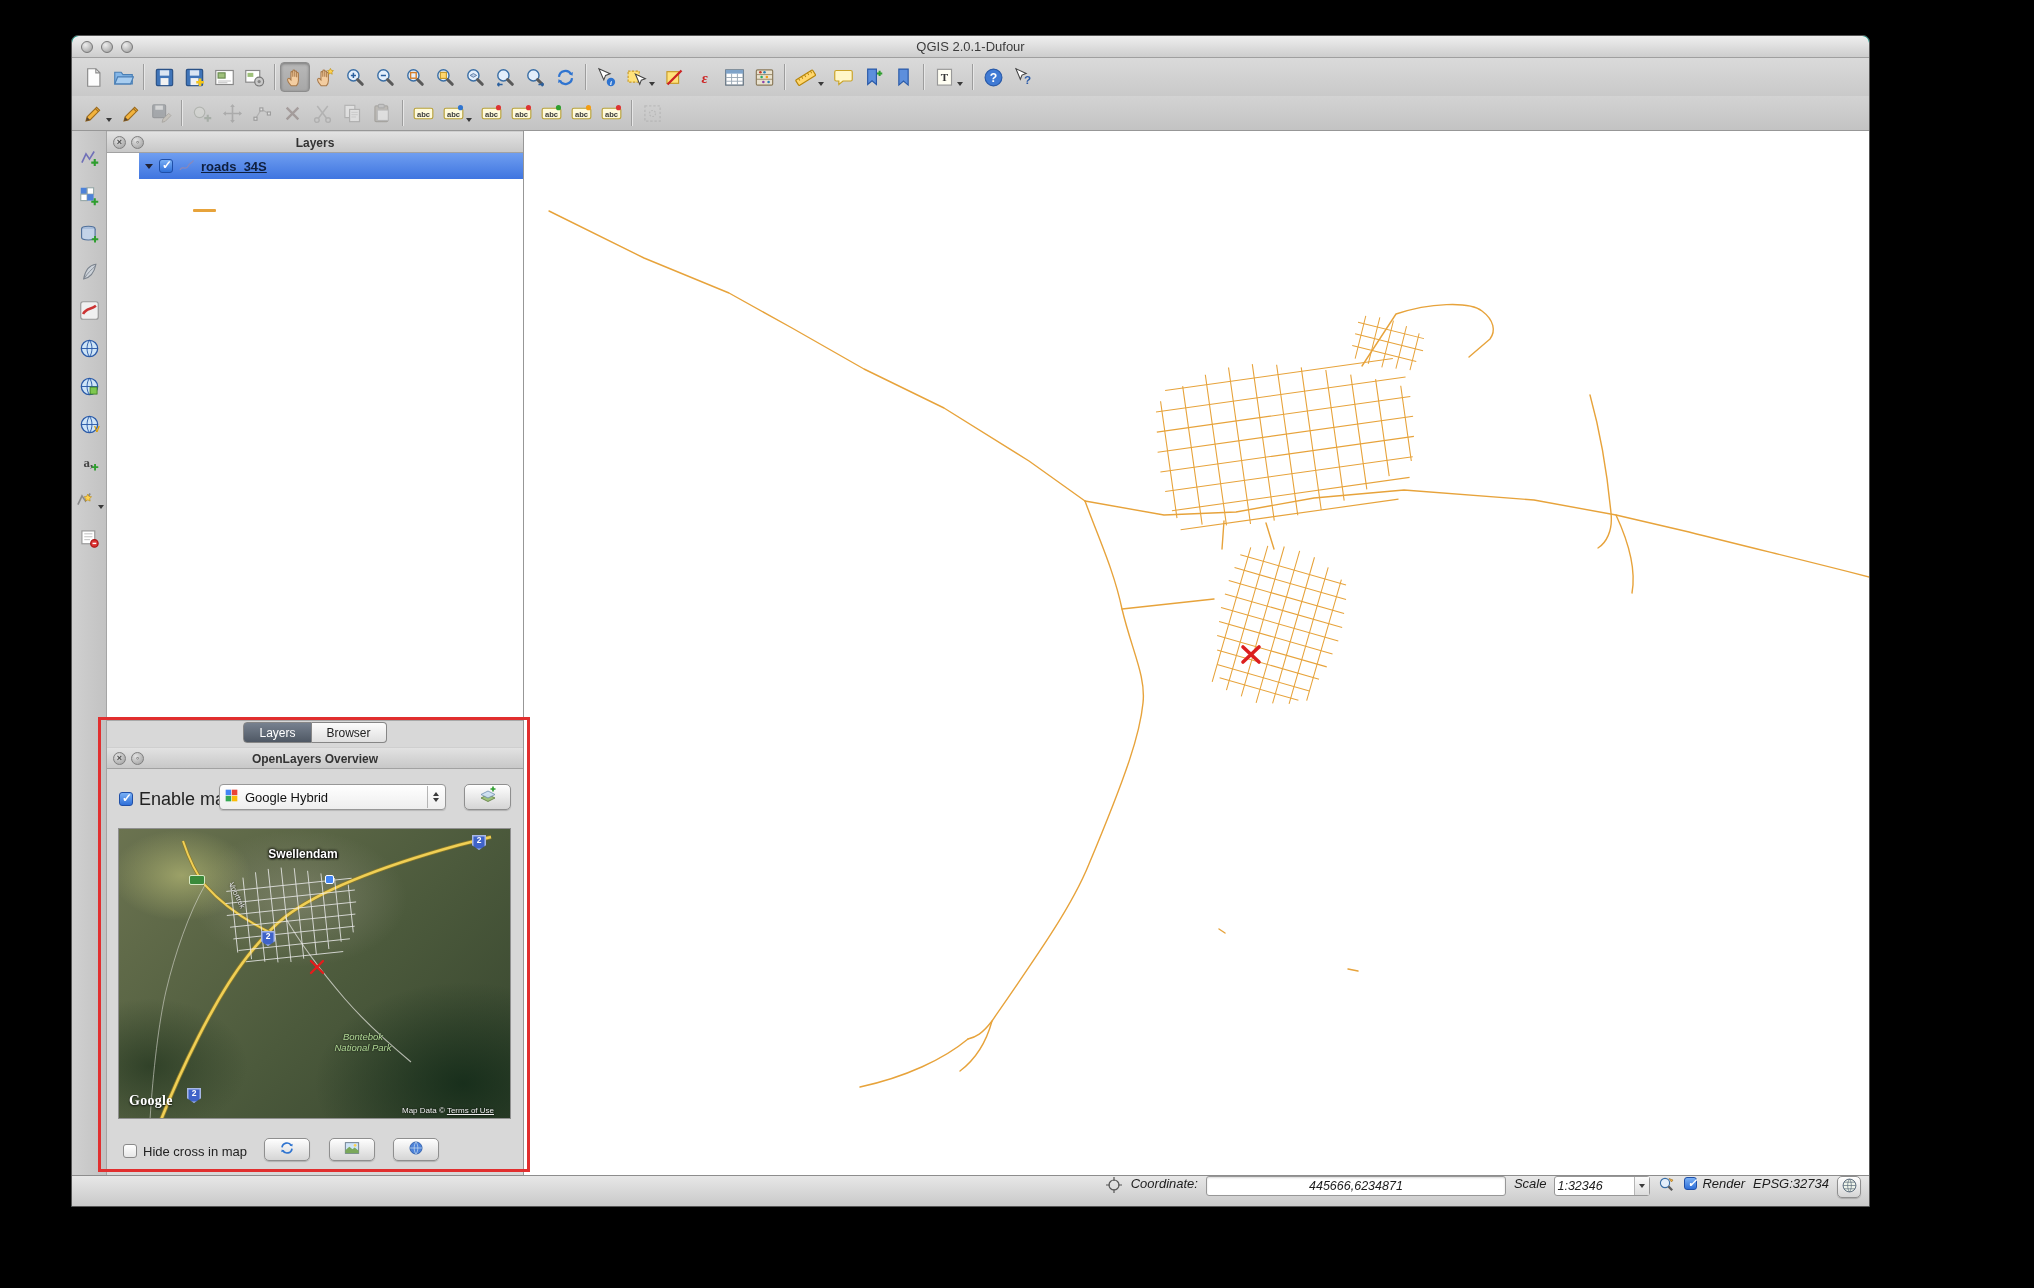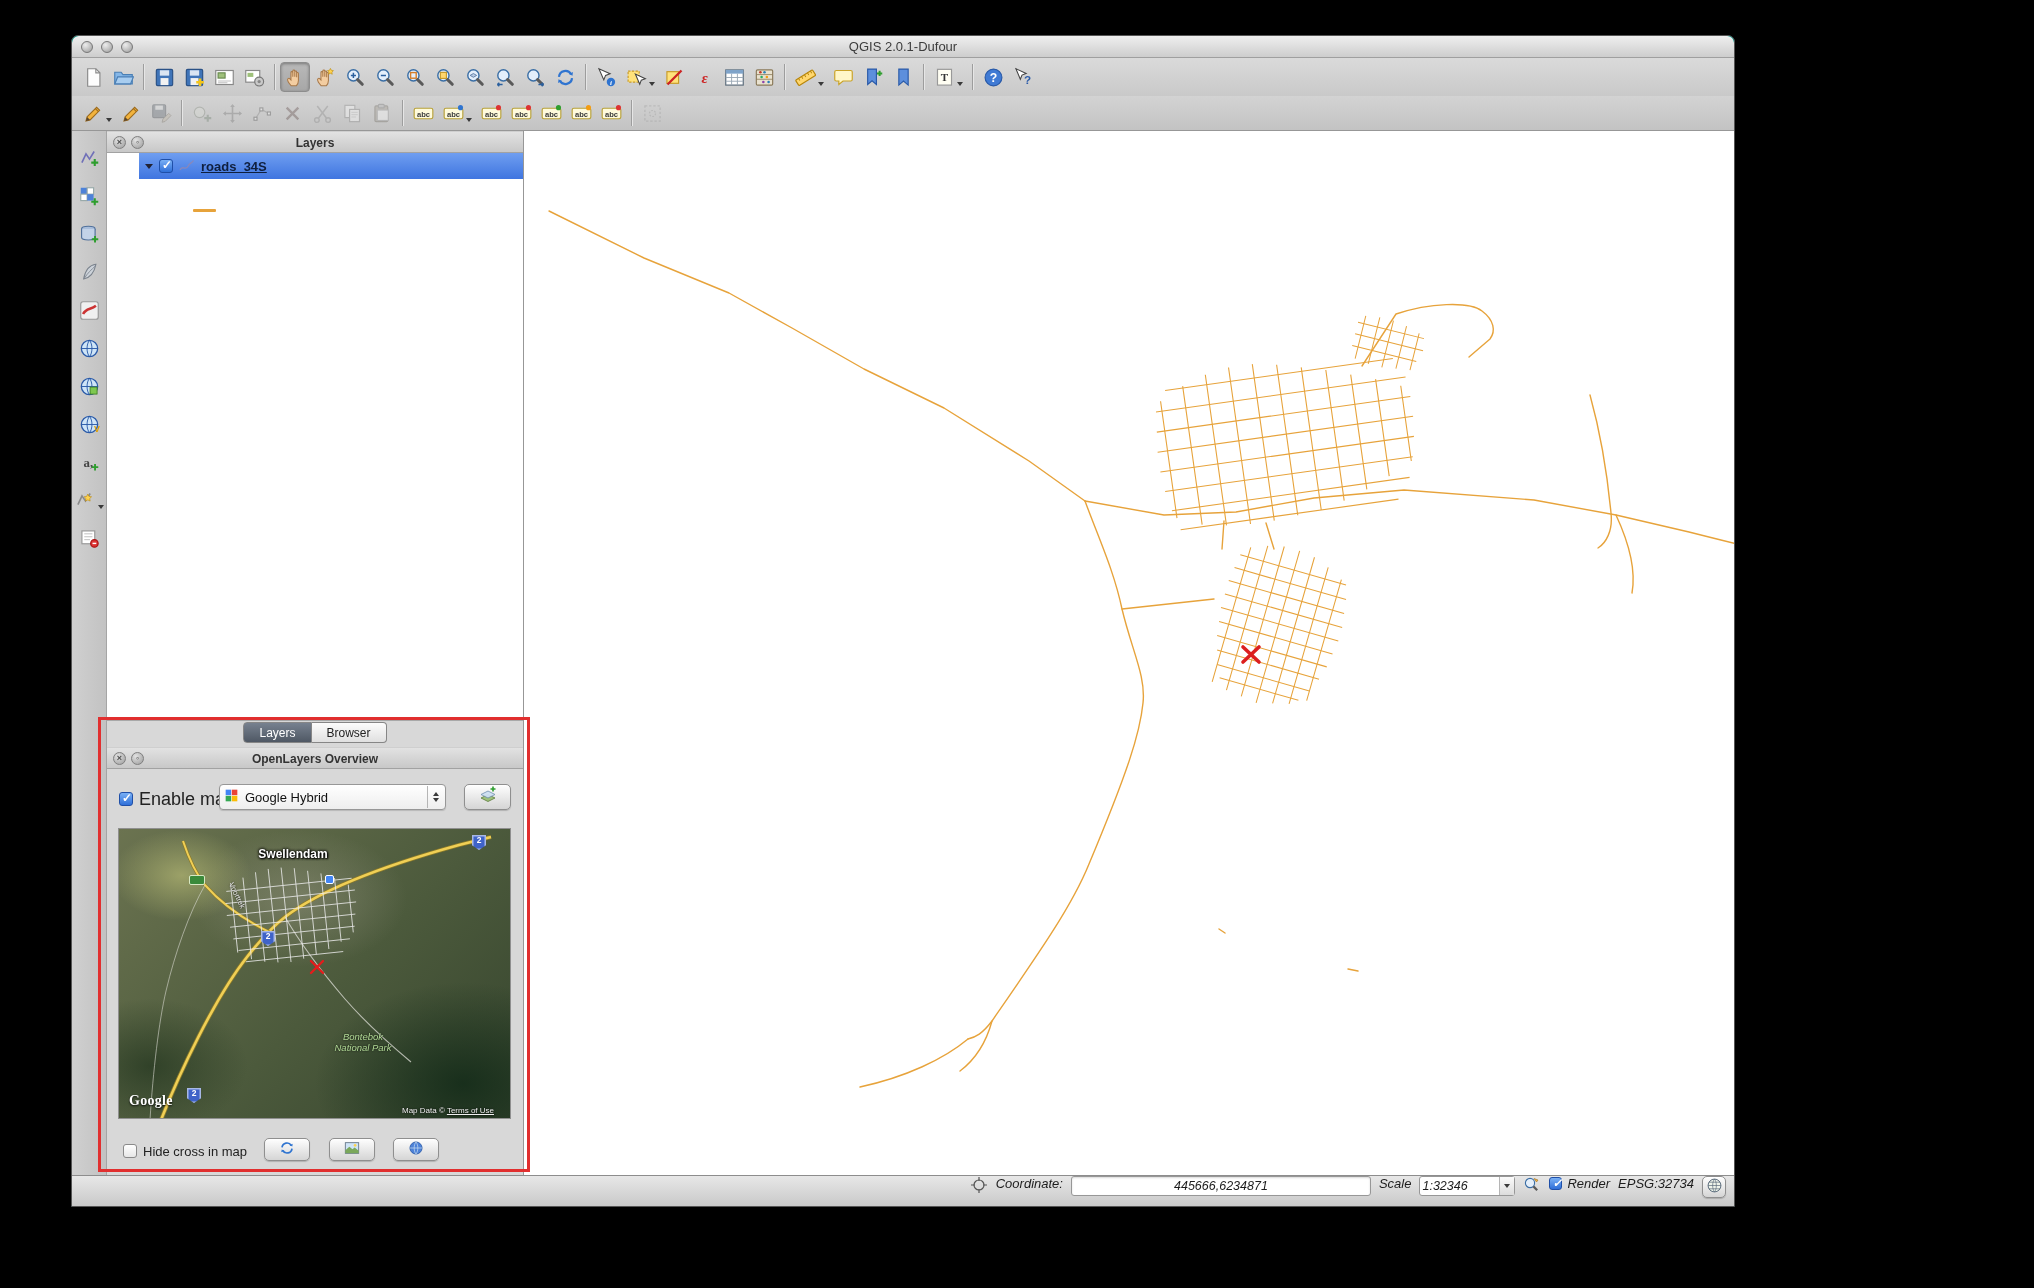--- a/index.html
+++ b/index.html
@@ -1,18 +1,18 @@
 <!DOCTYPE html>
 <html><head>
 <meta charset="utf-8">
 <style>
   html,body{margin:0;padding:0;width:2034px;height:1288px;background:#000;font-family:"Liberation Sans",sans-serif;}
   *{box-sizing:border-box;}
   .screen{position:relative;width:2034px;height:1288px;background:#000;overflow:hidden;}
-  .window{position:absolute;left:71px;top:35px;width:1664px;height:1172px;background:#14b8a6;border:1px solid #555;
+  .window{position:absolute;left:71px;top:35px;width:1799px;height:1172px;background:#14b8a6;border:1px solid #555;
     border-radius:7px 7px 0 0;box-shadow:0 28px 80px rgba(0,0,0,.85);overflow:hidden;}
   
   .titlebar{position:absolute;left:0;right:0;top:0;height:22px;background:linear-gradient(#efefef,#cdcdcd);
     border-bottom:1px solid #9f9f9f;border-radius:7px 7px 0 0;}
   .title{text-align:center;line-height:22px;font-size:13px;color:#3c3c3c;}
   .lights{position:absolute;left:9px;top:5px;display:flex;gap:8px;}
   .light{width:12px;height:12px;border-radius:50%;background:radial-gradient(circle at 35% 30%,#ededed,#9a9a9a);
     border:1px solid #787878;}
   
   .toolbar{position:absolute;left:0;right:0;display:flex;align-items:center;padding-left:6px;}
@@ -71,21 +71,21 @@
   
   .gmap{position:absolute;left:11px;top:697px;width:393px;height:291px;overflow:hidden;border:1px solid #8f8f8f;
     background:
       radial-gradient(100px 65px at 16% 16%, rgba(172,176,112,.78), transparent 70%),
       radial-gradient(150px 95px at 46% 24%, rgba(152,152,132,.5), transparent 72%),
       radial-gradient(190px 130px at 88% 88%, rgba(18,42,24,.85), transparent 78%),
       radial-gradient(130px 90px at 8% 82%, rgba(33,52,30,.7), transparent 75%),
       linear-gradient(135deg,#6b7350,#4c5a3c 55%,#36452e);}
   .gmap svg.gsvg{position:absolute;left:0;top:0;}
   .glabel{position:absolute;pointer-events:none;white-space:nowrap;}
-  .town-label{left:174px;top:18px;transform:translateX(-50%);font-size:12px;font-weight:bold;color:#fff;
+  .town-label{left:184px;top:18px;transform:translateX(-50%);font-size:12px;font-weight:bold;color:#fff;
     text-shadow:0 0 3px #000,0 0 3px #000,1px 1px 2px #000;}
   .street-label{left:116px;top:52px;font-size:7.5px;color:#eee;transform:rotate(64deg);transform-origin:left top;
     text-shadow:0 0 2px #000;}
   .park-label{left:244px;top:202px;transform:translateX(-50%);font-size:9.5px;font-style:italic;color:#b2da97;
     text-align:center;line-height:11px;text-shadow:0 0 2px rgba(0,0,0,.85);}
   .google-logo{left:10px;top:264px;font-family:"Liberation Serif",serif;font-size:14px;font-weight:bold;color:#fff;
     text-shadow:0 1px 2px rgba(0,0,0,.95);letter-spacing:.3px;}
   .attribution{right:16px;bottom:3px;font-size:8px;color:#f0f0f0;text-shadow:0 0 2px #000;}
   .attribution .link{text-decoration:underline;}
   .shield{position:absolute;width:14px;height:15px;background:#3f63c8;color:#fff;font-size:8.5px;font-weight:bold;

